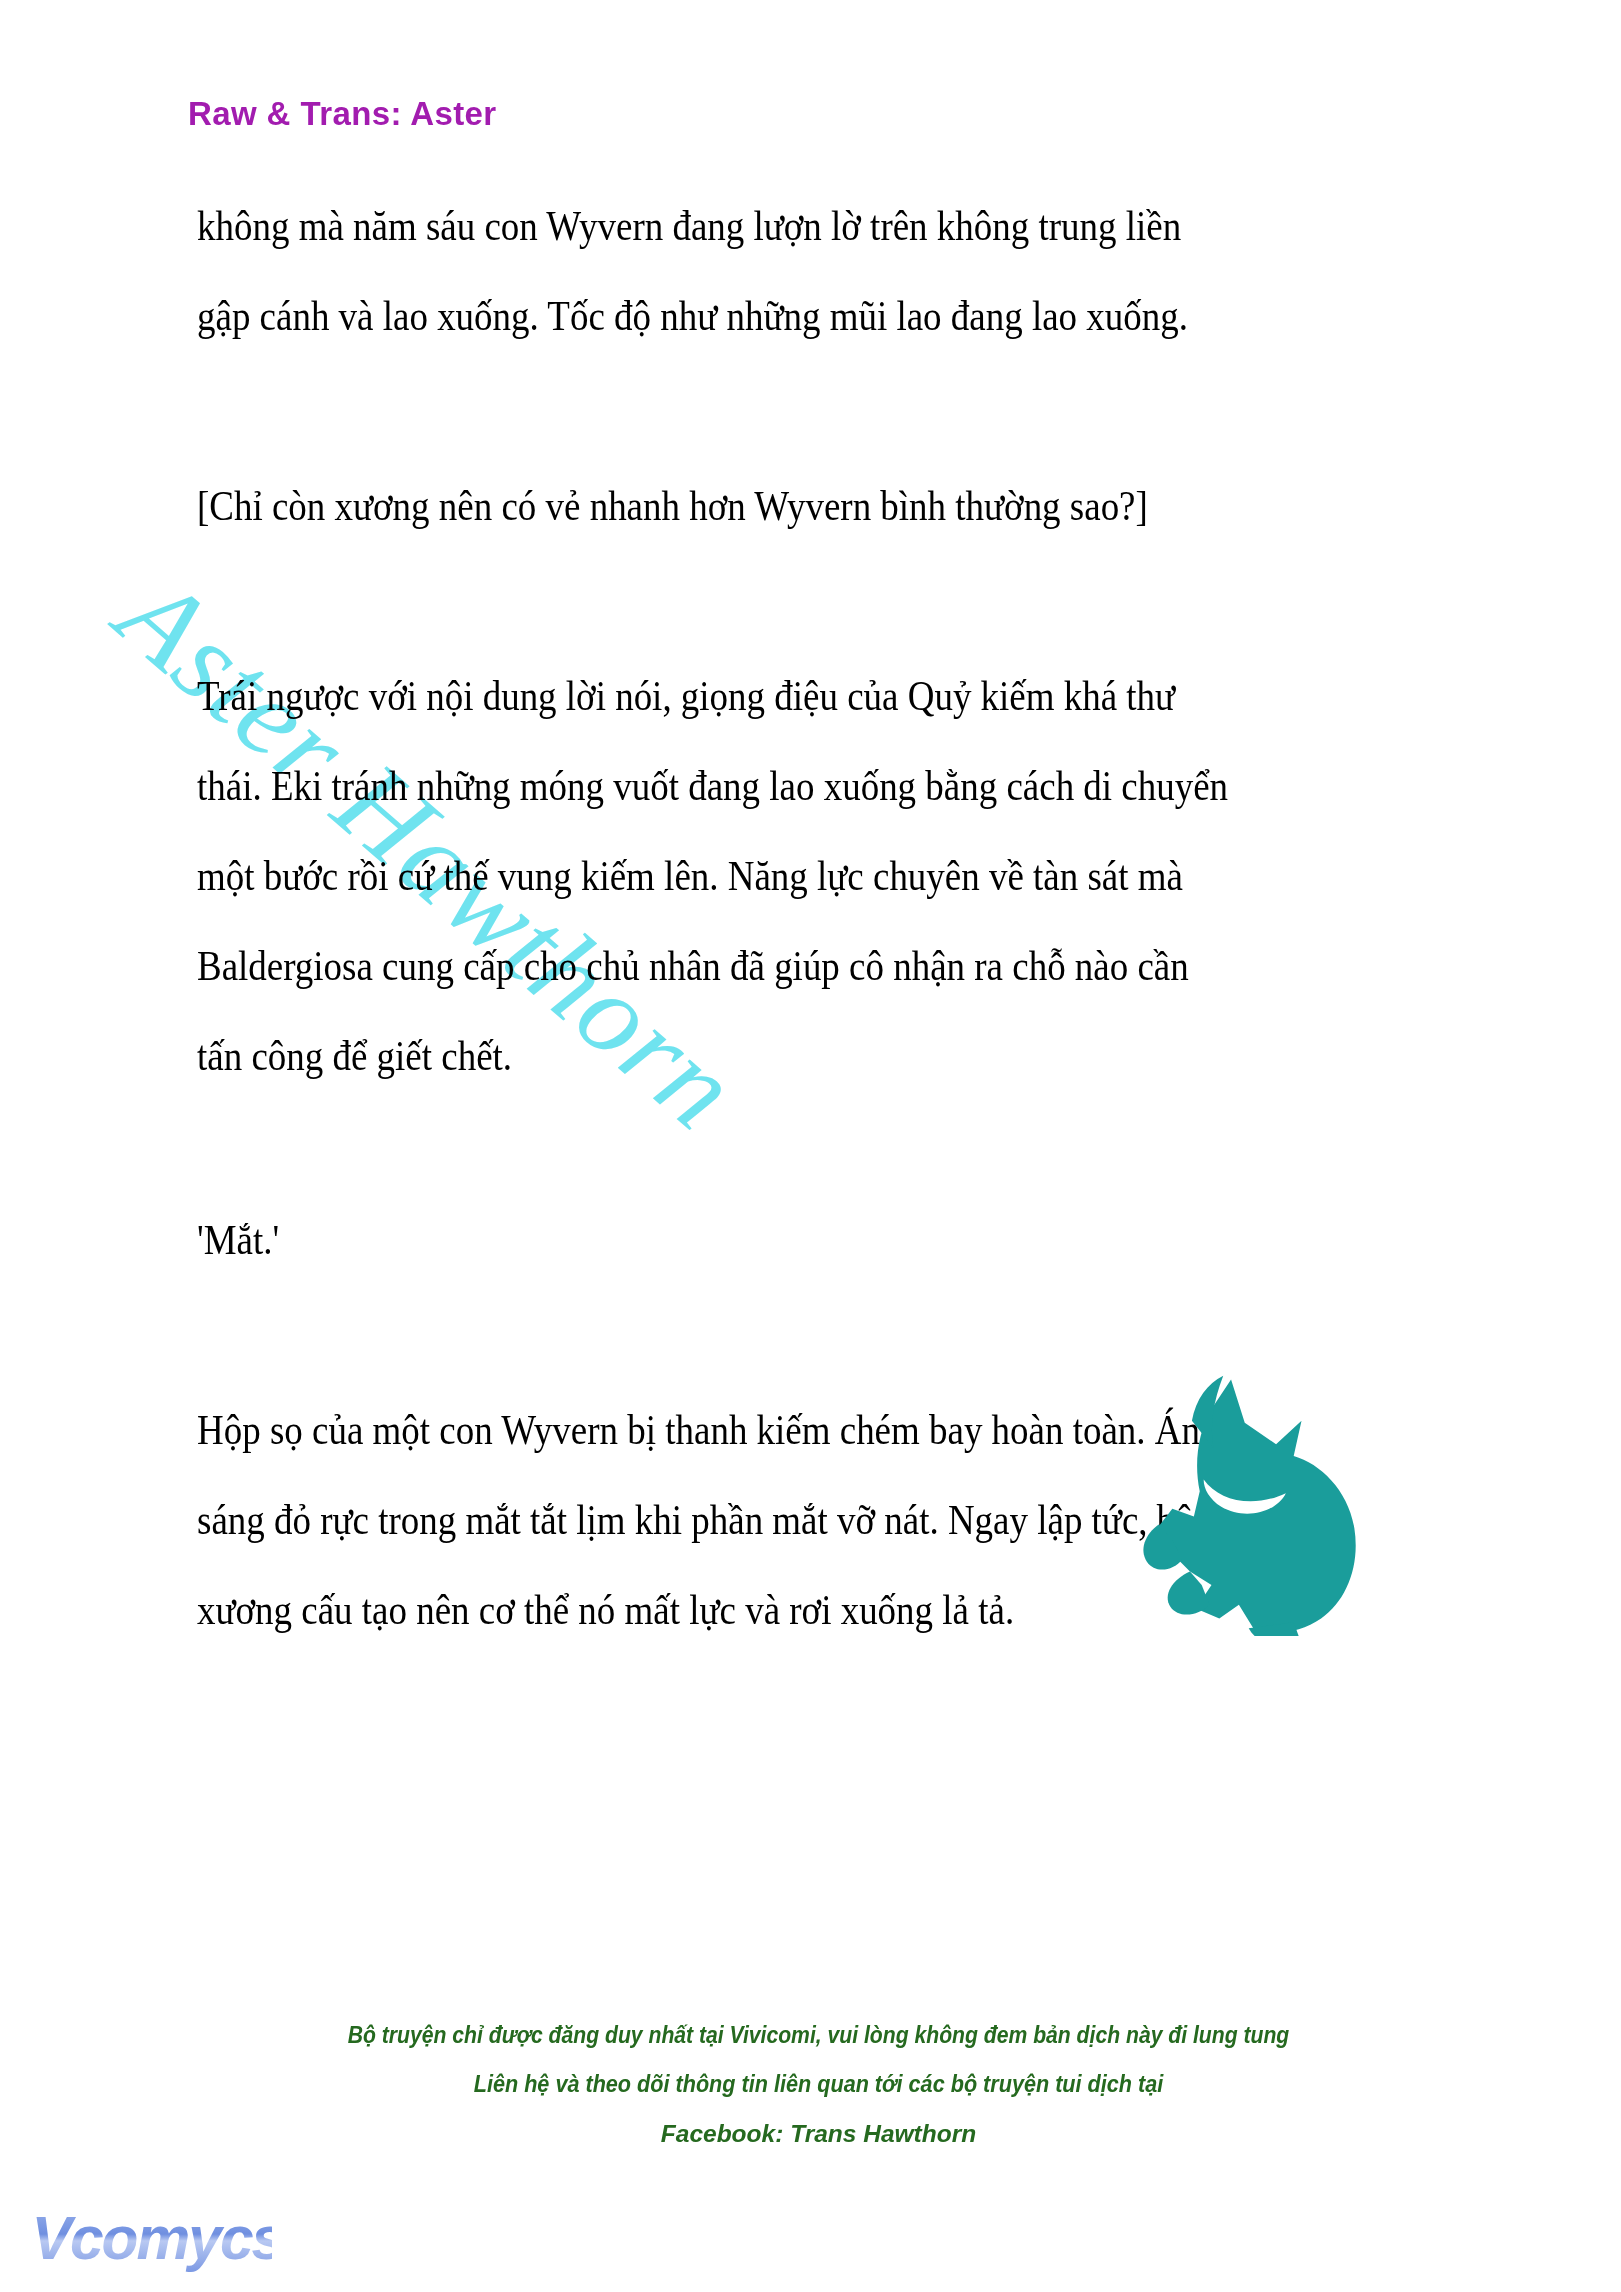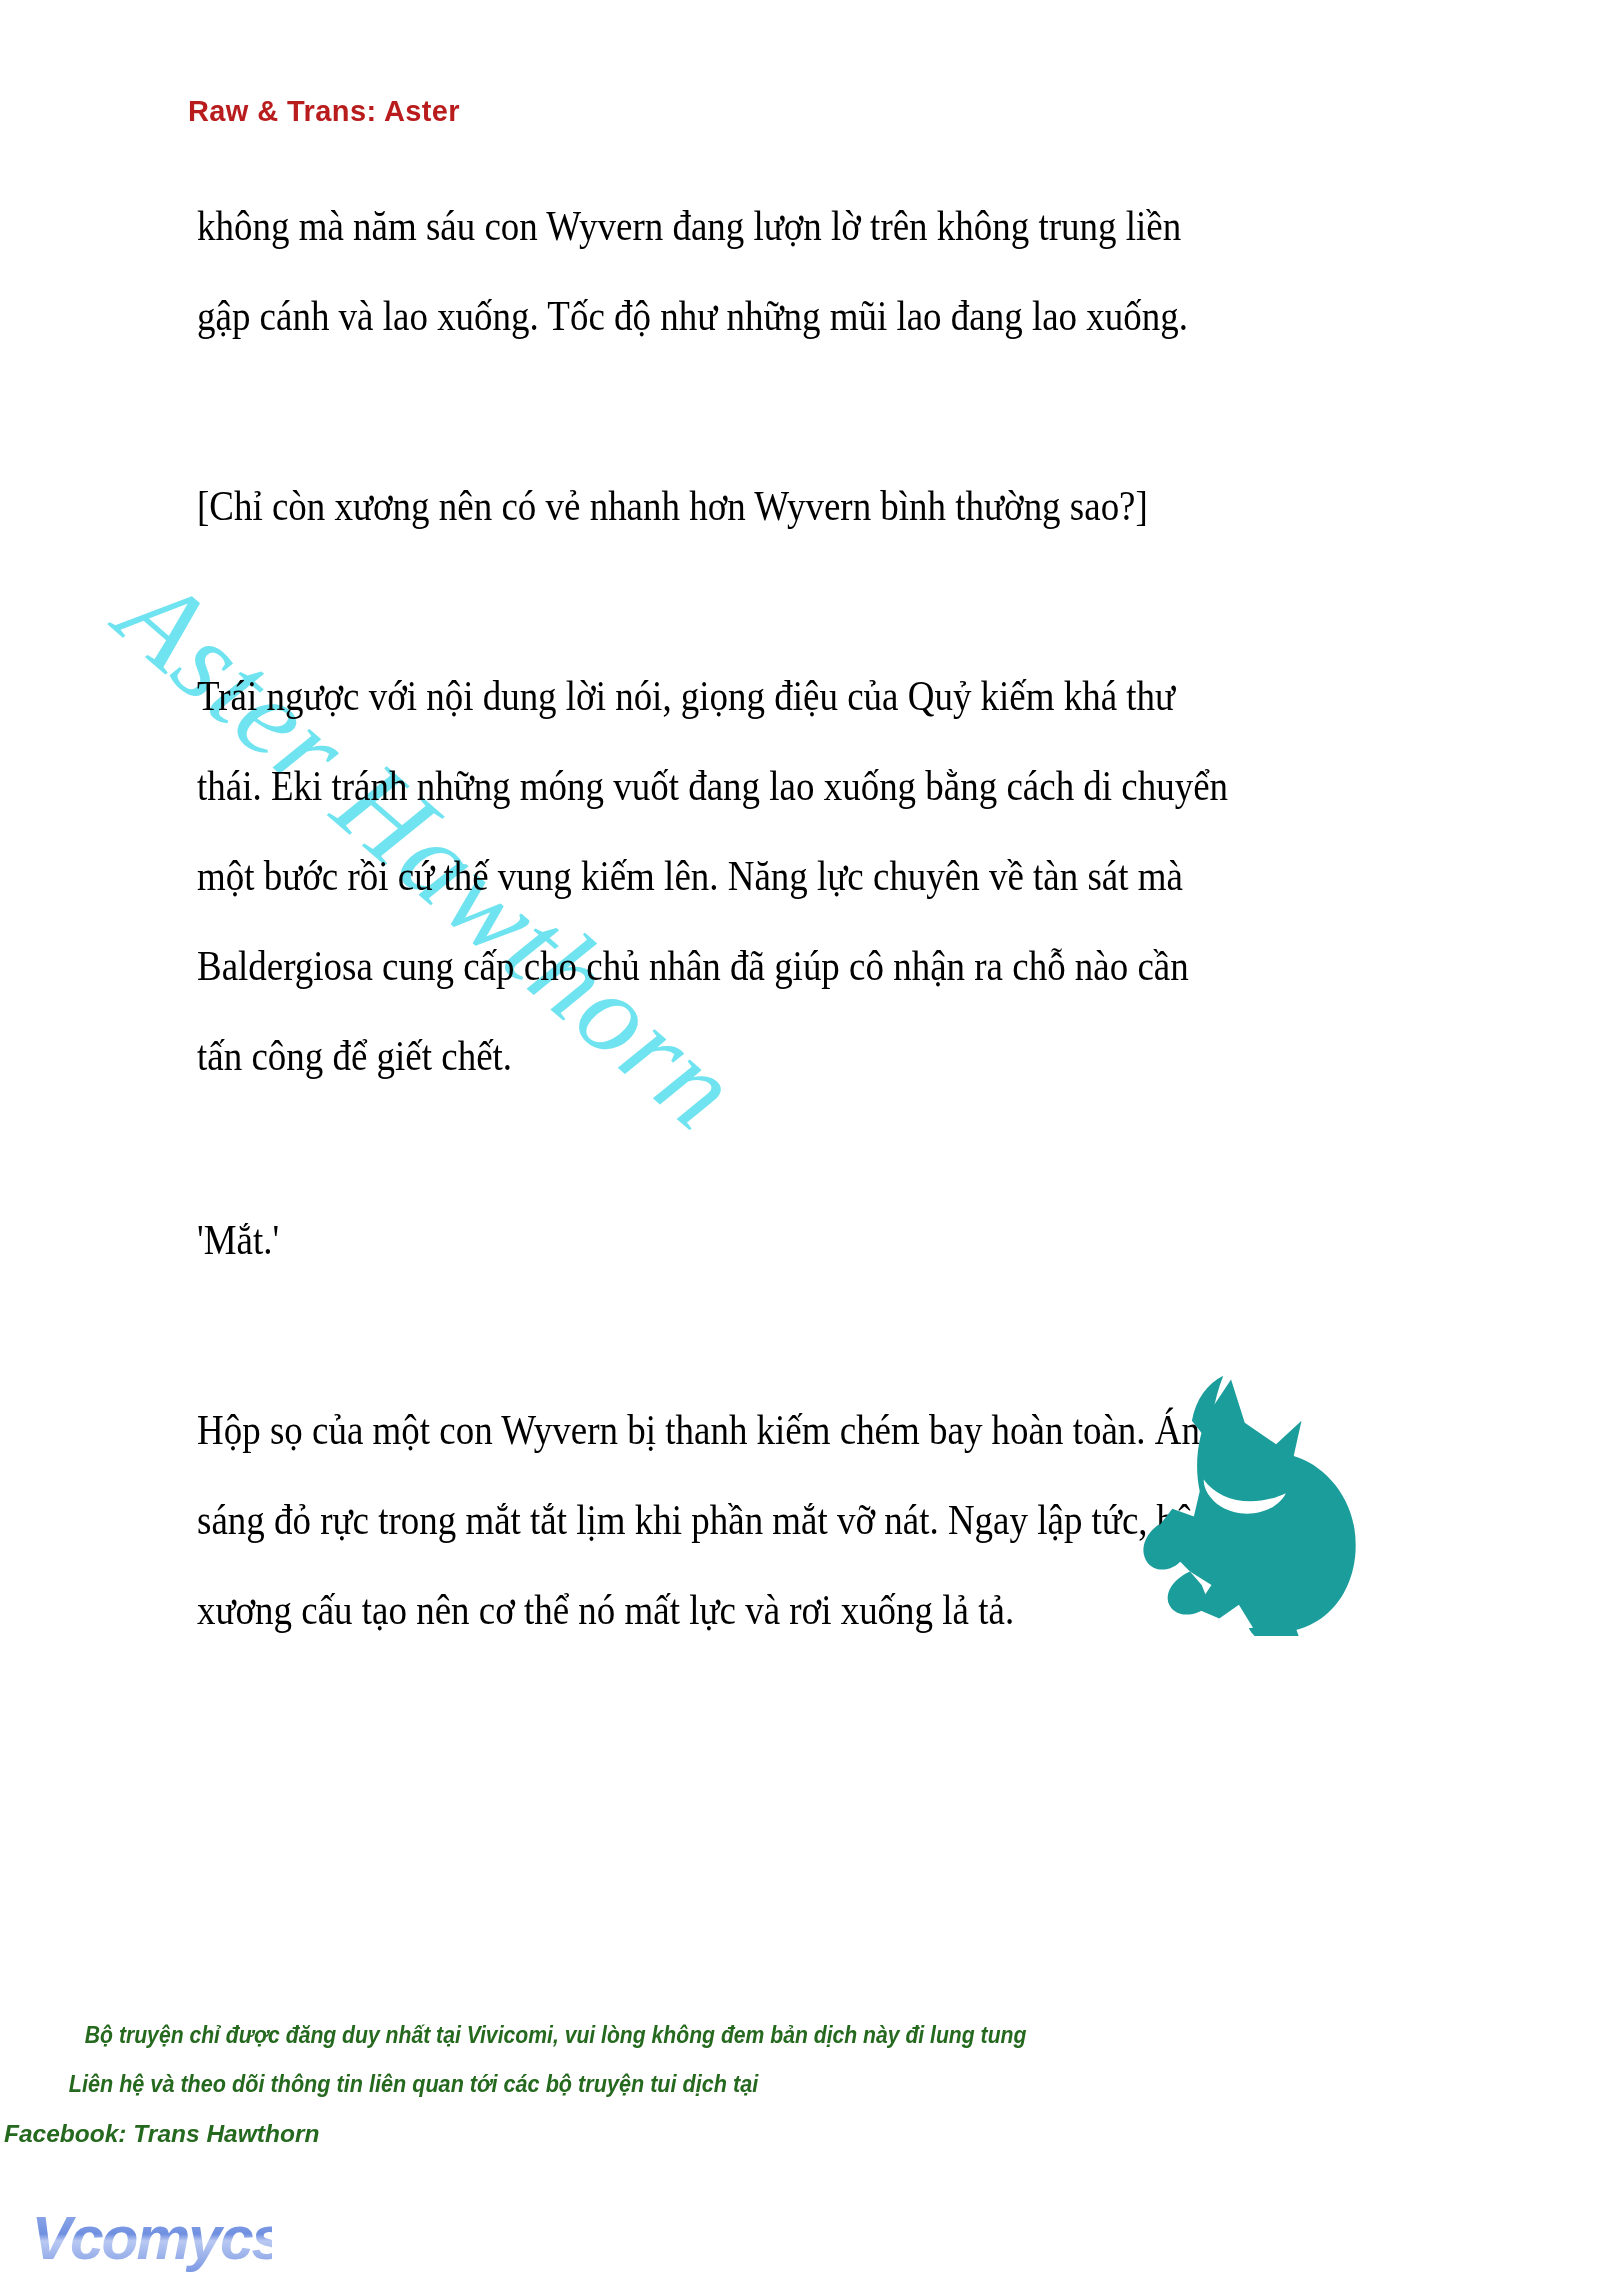--- a/index.html
+++ b/index.html
@@ -20,24 +20,24 @@
     inset: 0;
     background: #ffffff;
   }
 
   
   .header {
     position: absolute;
     left: 188px;
     top: 95px;
     font-family: "Liberation Sans", sans-serif;
-    font-size: 29px;
+    font-size: 33px;
     font-weight: 700;
     letter-spacing: 0.4px;
-    color: #b91c1c;
+    color: #a21caf;
     white-space: nowrap;
   }
 
   
   .content {
     position: absolute;
     left: 188px;
     top: 181px;
     width: 1039px;
     z-index: 3;
@@ -89,24 +89,24 @@
     top: 1362px;
     width: 255px;
     height: 274px;
     z-index: 4;
   }
   .cat-logo svg { display: block; width: 100%; height: 100%; }
 
   
   .footer-notes {
     position: absolute;
-    left: 4px;
+    left: 16px;
     right: 0;
     top: 2011px;
-    text-align: left;
+    text-align: center;
     z-index: 5;
   }
   .footer-line {
     font-family: "Liberation Sans", sans-serif;
     font-style: italic;
     font-weight: 700;
     color: #25691f;
     font-size: 23.5px;
     line-height: 49px;
     white-space: nowrap;

